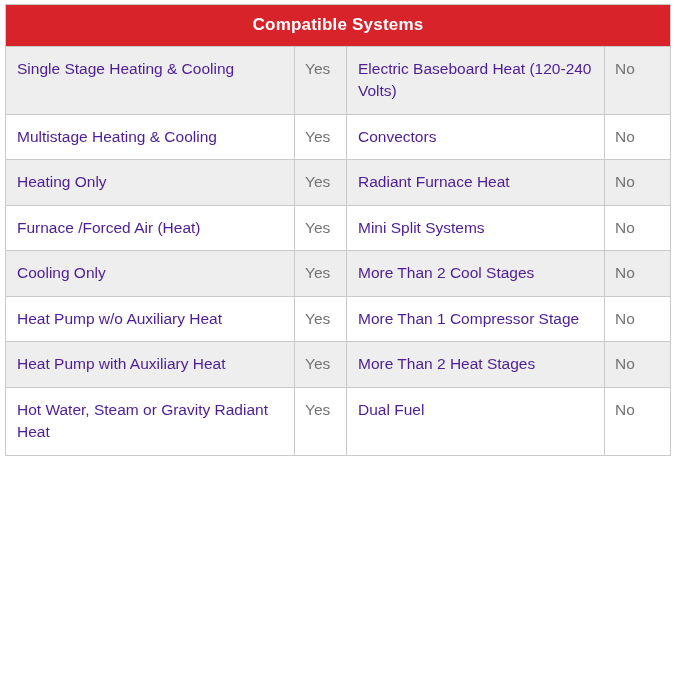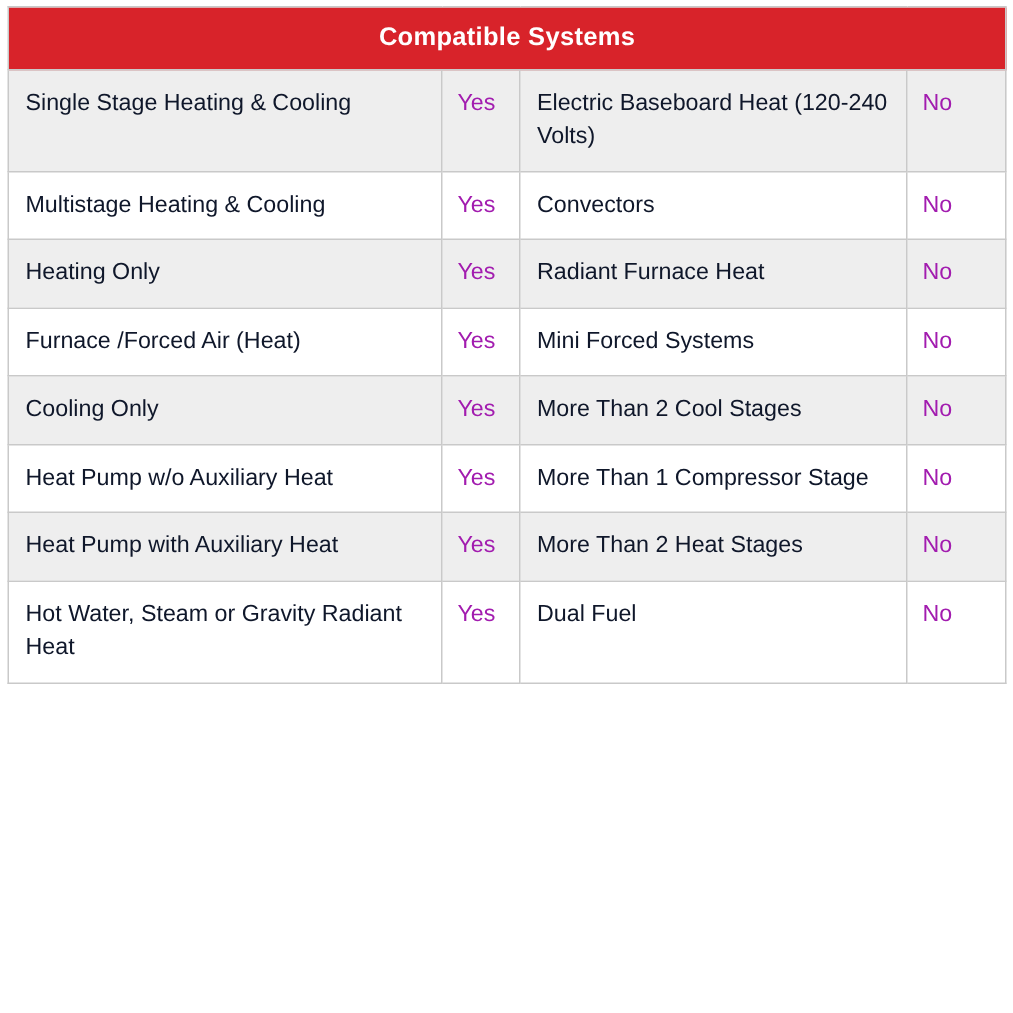--- a/index.html
+++ b/index.html
@@ -32,27 +32,27 @@
     color: #ffffff;
     font-size: 17px;
     font-weight: bold;
     padding: 10px 6px 11px 6px;
     border: 1px solid #d8232a;
     letter-spacing: 0.2px;
   }
   td.c-label {
     padding: 11px 10px 11px 11px;
     font-size: 15.5px;
-    color: #0f172a;
+    color: #4c1d95;
     line-height: 1.45;
   }
   td.c-val {
     padding: 11px 8px 11px 10px;
     font-size: 15.5px;
-    color: #a21caf;
+    color: #737373;
     line-height: 1.45;
   }
   tr.shade td {
     background: #eeeeee;
   }
   tr.plain td {
     background: #ffffff;
   }
   col.col1 { width: 289px; }
   col.col2 { width: 52px; }
@@ -90,21 +90,21 @@
         </tr>
         <tr class="shade">
           <td class="c-label">Heating Only</td>
           <td class="c-val">Yes</td>
           <td class="c-label">Radiant Furnace Heat</td>
           <td class="c-val">No</td>
         </tr>
         <tr class="plain">
           <td class="c-label">Furnace /Forced Air (Heat)</td>
           <td class="c-val">Yes</td>
-          <td class="c-label">Mini Forced Systems</td>
+          <td class="c-label">Mini Split Systems</td>
           <td class="c-val">No</td>
         </tr>
         <tr class="shade">
           <td class="c-label">Cooling Only</td>
           <td class="c-val">Yes</td>
           <td class="c-label">More Than 2 Cool Stages</td>
           <td class="c-val">No</td>
         </tr>
         <tr class="plain">
           <td class="c-label">Heat Pump w/o Auxiliary Heat</td>

